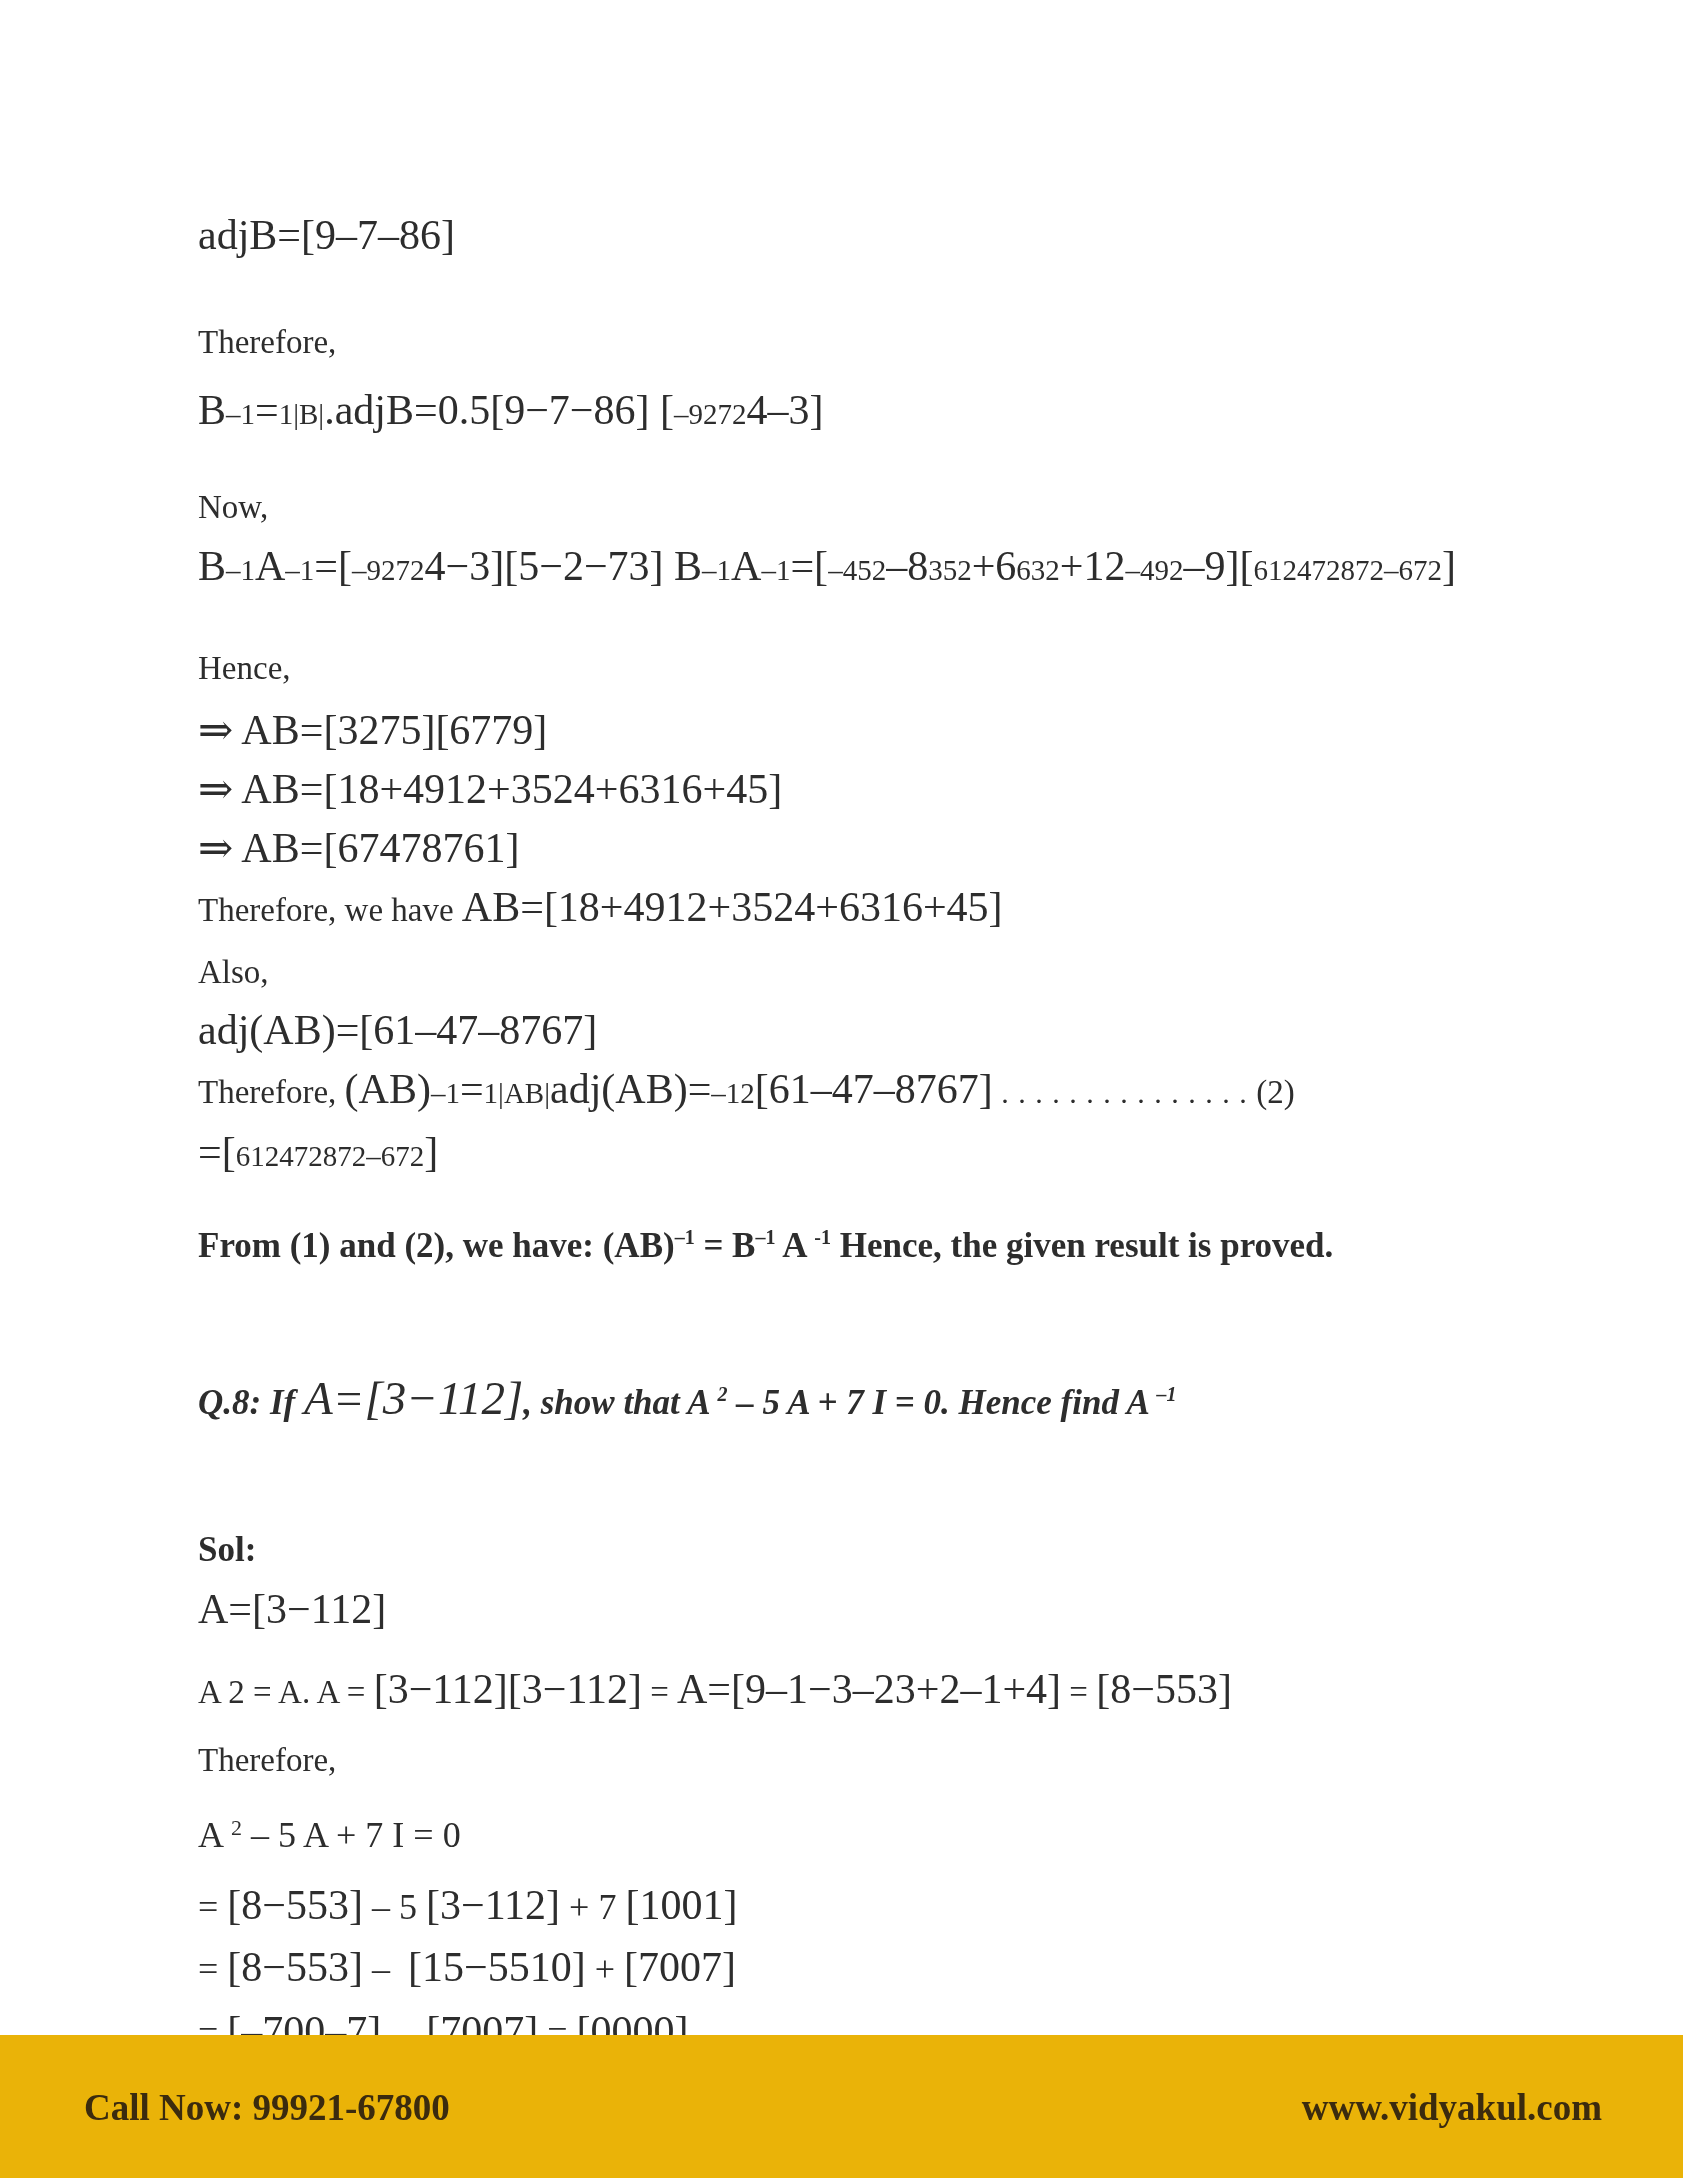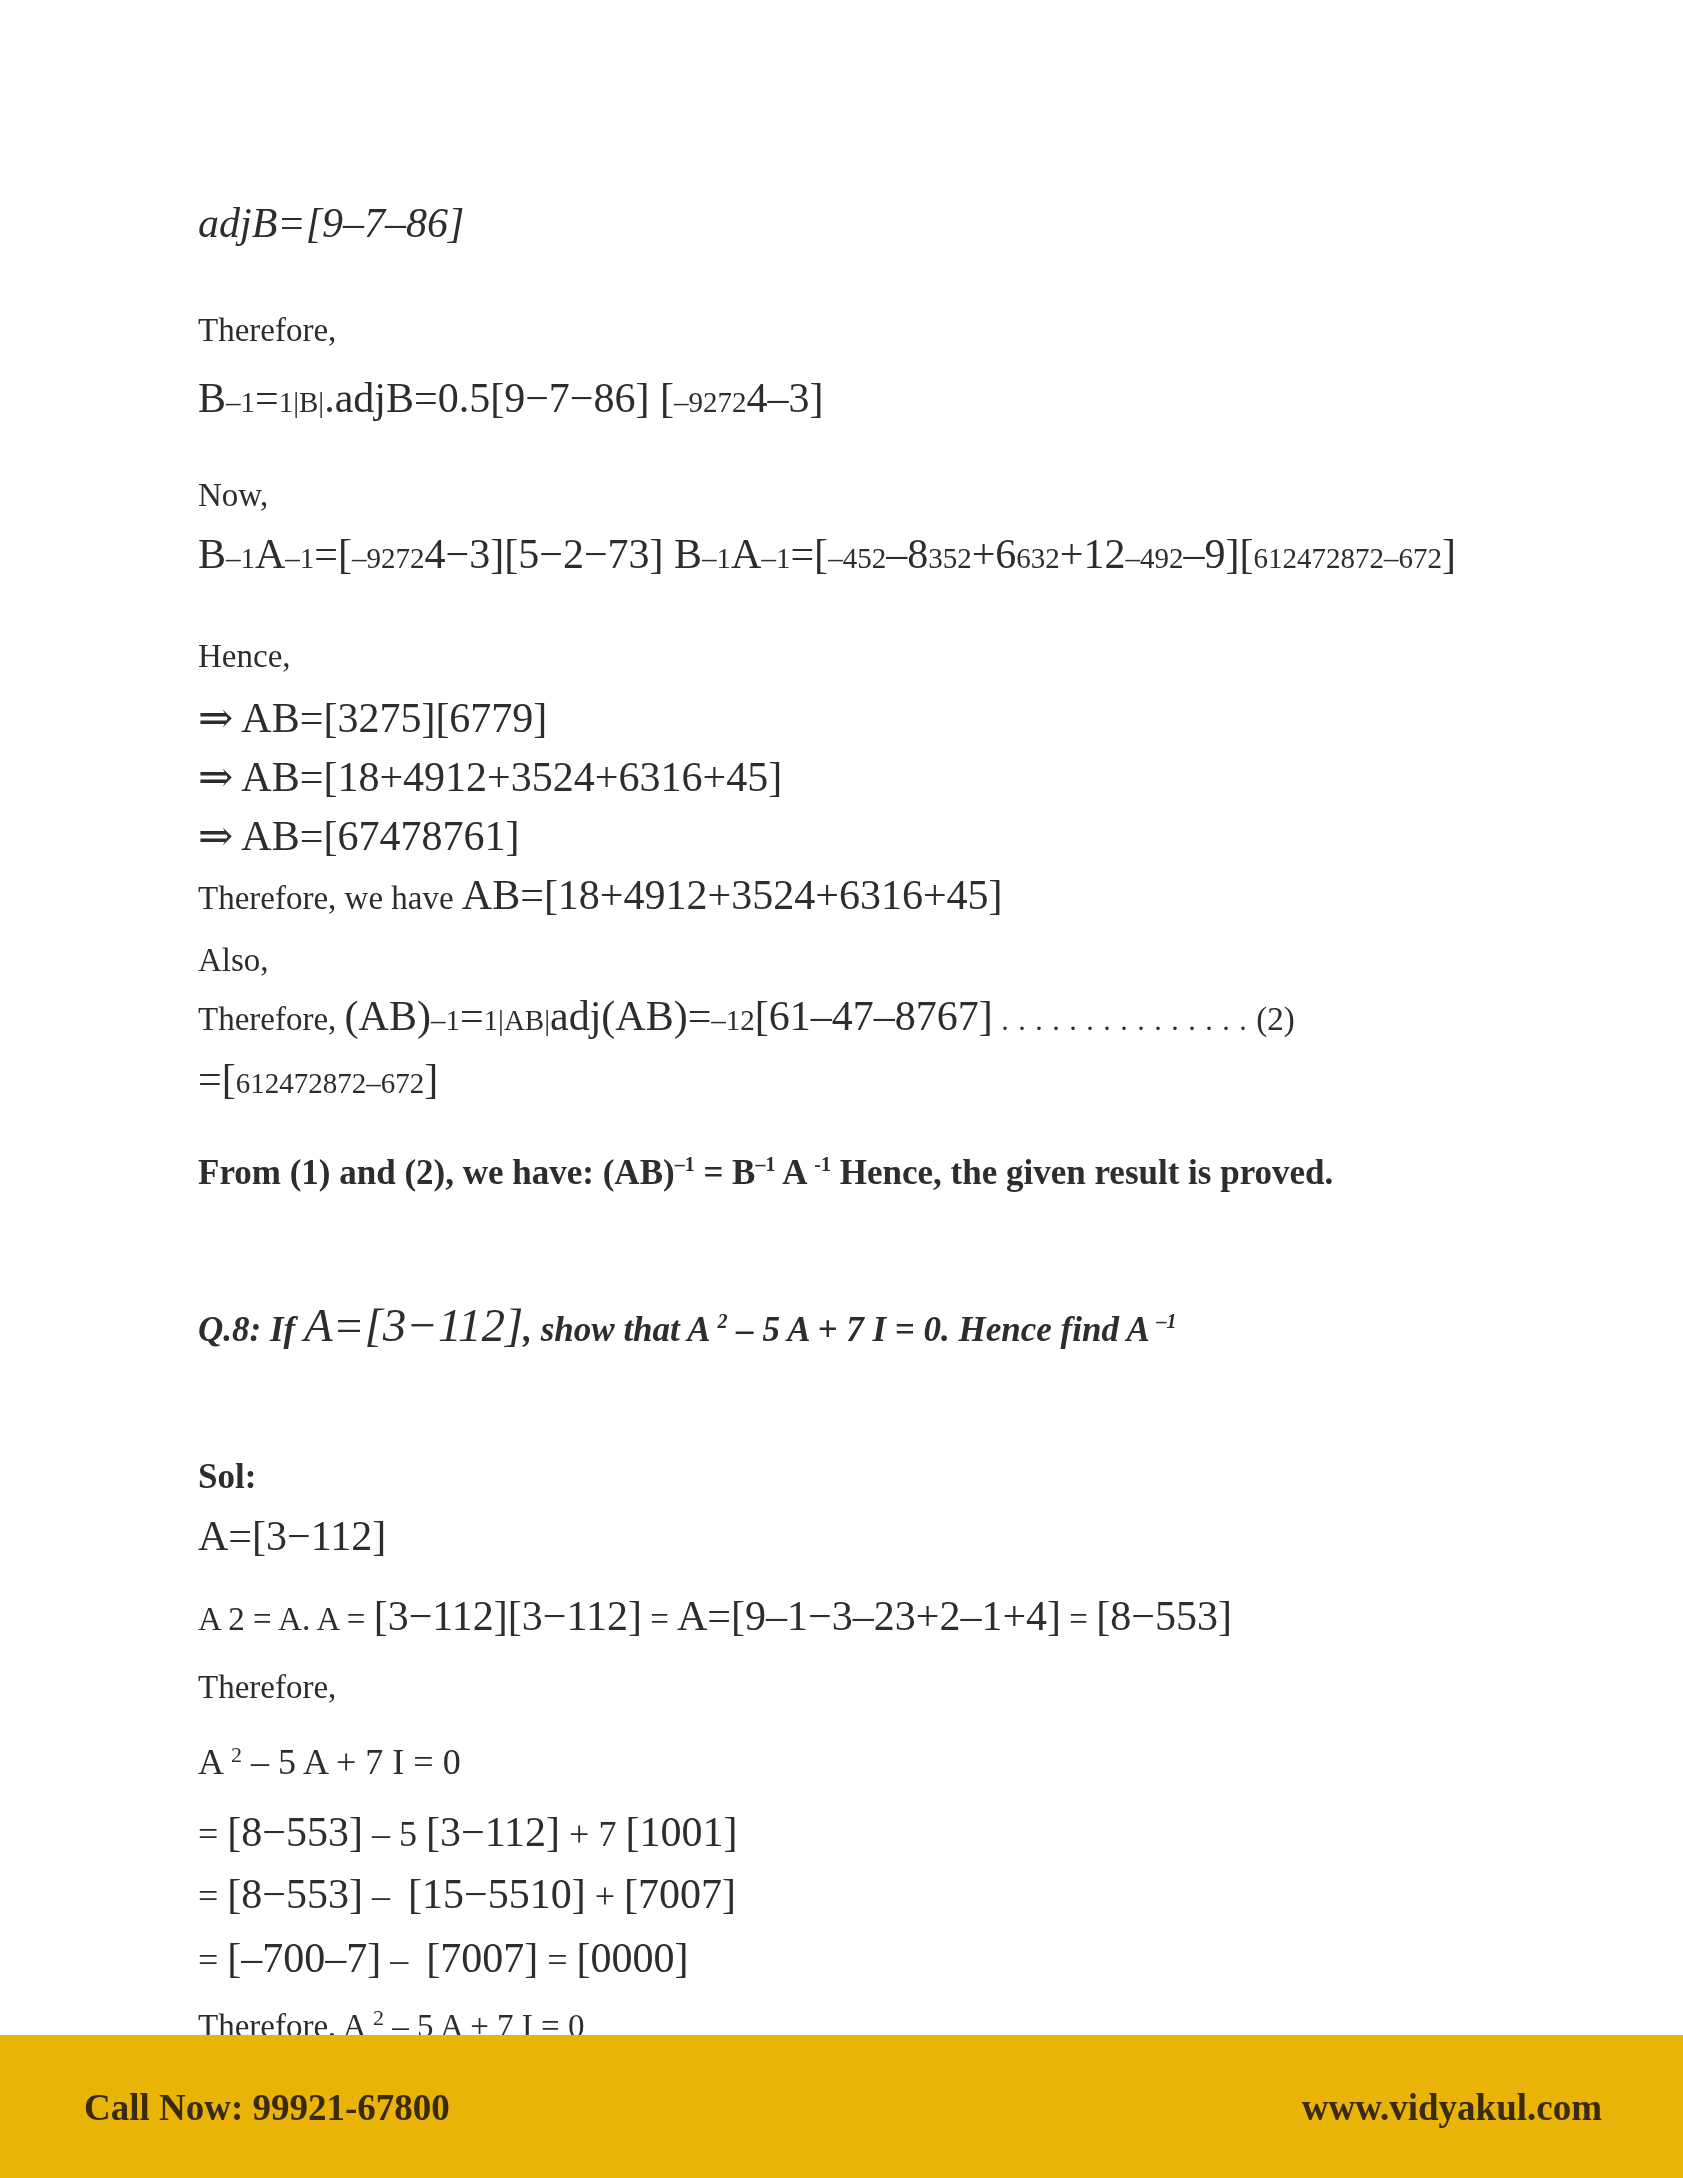--- a/index.html
+++ b/index.html
@@ -21,21 +21,21 @@
   .r-big{font-size:42px;}
   .r-small{font-size:29px;}
   .r-label{font-size:33px;}
   .r-mid{font-size:36px;}
   .r-bold{font-size:35px;font-weight:bold;}
   .r-qmath{font-size:47px;}
   .r-sup{font-size:22px;vertical-align:12px;}
   .r-bsup{font-size:20px;font-weight:bold;vertical-align:13px;}
   .r-dots{font-size:30px;letter-spacing:1px;}
   
-  .line-0{margin-top:0;font-style:italic;}
+  .line-0{margin-top:12px;}
   .line-1{margin-top:48px;}
   .line-2{margin-top:12px;}
   .line-3{margin-top:38px;}
   .line-4{margin-top:3px;}
   .line-5{margin-top:43px;}
   .line-6{margin-top:6px;}
   .line-7{margin-top:0;}
   .line-8{margin-top:0;}
   .line-9{margin-top:0;}
   .line-10{margin-top:6px;}
@@ -73,20 +73,21 @@
       <div class="line line-1"><span class="r-label">Therefore,</span></div>
       <div class="line line-2"><span class="r-big">B</span><span class="r-small">–1</span><span class="r-big">=</span><span class="r-small">1|B|</span><span class="r-big">.adjB=0.5[9−7−86] [</span><span class="r-small">–9272</span><span class="r-big">4–3]</span></div>
       <div class="line line-3"><span class="r-label">Now,</span></div>
       <div class="line line-4"><span class="r-big">B</span><span class="r-small">–1</span><span class="r-big">A</span><span class="r-small">–1</span><span class="r-big">=[</span><span class="r-small">–9272</span><span class="r-big">4−3][5−2−73] B</span><span class="r-small">–1</span><span class="r-big">A</span><span class="r-small">–1</span><span class="r-big">=[</span><span class="r-small">–452</span><span class="r-big">–8</span><span class="r-small">352</span><span class="r-big">+6</span><span class="r-small">632</span><span class="r-big">+12</span><span class="r-small">–492</span><span class="r-big">–9][</span><span class="r-small">612472872–672</span><span class="r-big">]</span></div>
       <div class="line line-5"><span class="r-label">Hence,</span></div>
       <div class="line line-6"><span class="r-big">⇒ AB=[3275][6779]</span></div>
       <div class="line line-7"><span class="r-big">⇒ AB=[18+4912+3524+6316+45]</span></div>
       <div class="line line-8"><span class="r-big">⇒ AB=[67478761]</span></div>
       <div class="line line-9"><span class="r-label">Therefore, we have </span><span class="r-big">AB=[18+4912+3524+6316+45]</span></div>
       <div class="line line-10"><span class="r-label">Also,</span></div>
+      <div class="line line-11"><span class="r-big">adj(AB)=[61–47–8767]</span></div>
       <div class="line line-12"><span class="r-label">Therefore, </span><span class="r-big">(AB)</span><span class="r-small">–1</span><span class="r-big">=</span><span class="r-small">1|AB|</span><span class="r-big">adj(AB)=</span><span class="r-small">–12</span><span class="r-big">[61–47–8767]</span><span class="r-dots"> . . . . . . . . . . . . . . . </span><span class="r-label">(2)</span></div>
       <div class="line line-13"><span class="r-big">=[</span><span class="r-small">612472872–672</span><span class="r-big">]</span></div>
       <div class="line line-14"><span class="r-bold">From (1) and (2), we have: (AB)</span><span class="r-bsup">–1</span><span class="r-bold"> = B</span><span class="r-bsup">–1</span><span class="r-bold"> A </span><span class="r-bsup">-1</span><span class="r-bold"> Hence, the given result is proved.</span></div>
       <div class="line line-15"><span class="r-bold">Q.8: If </span><span class="r-qmath">A=[3−112]</span><span class="r-bold">, show that A </span><span class="r-bsup">2</span><span class="r-bold"> – 5 A + 7 I = 0. Hence find A </span><span class="r-bsup">–1</span></div>
       <div class="line line-16"><span class="r-bold">Sol:</span></div>
       <div class="line line-17"><span class="r-big">A=[3−112]</span></div>
       <div class="line line-18"><span class="r-label">A 2 = A. A = </span><span class="r-big">[3−112][3−112]</span><span class="r-label"> = </span><span class="r-big">A=[9–1−3–23+2–1+4]</span><span class="r-label"> = </span><span class="r-big">[8−553]</span></div>
       <div class="line line-19"><span class="r-label">Therefore,</span></div>
       <div class="line line-20"><span class="r-mid">A </span><span class="r-sup">2</span><span class="r-mid"> – 5 A + 7 I = 0</span></div>
       <div class="line line-21"><span class="r-mid">= </span><span class="r-big">[8−553]</span><span class="r-mid"> – 5 </span><span class="r-big">[3−112]</span><span class="r-mid"> + 7 </span><span class="r-big">[1001]</span></div>

